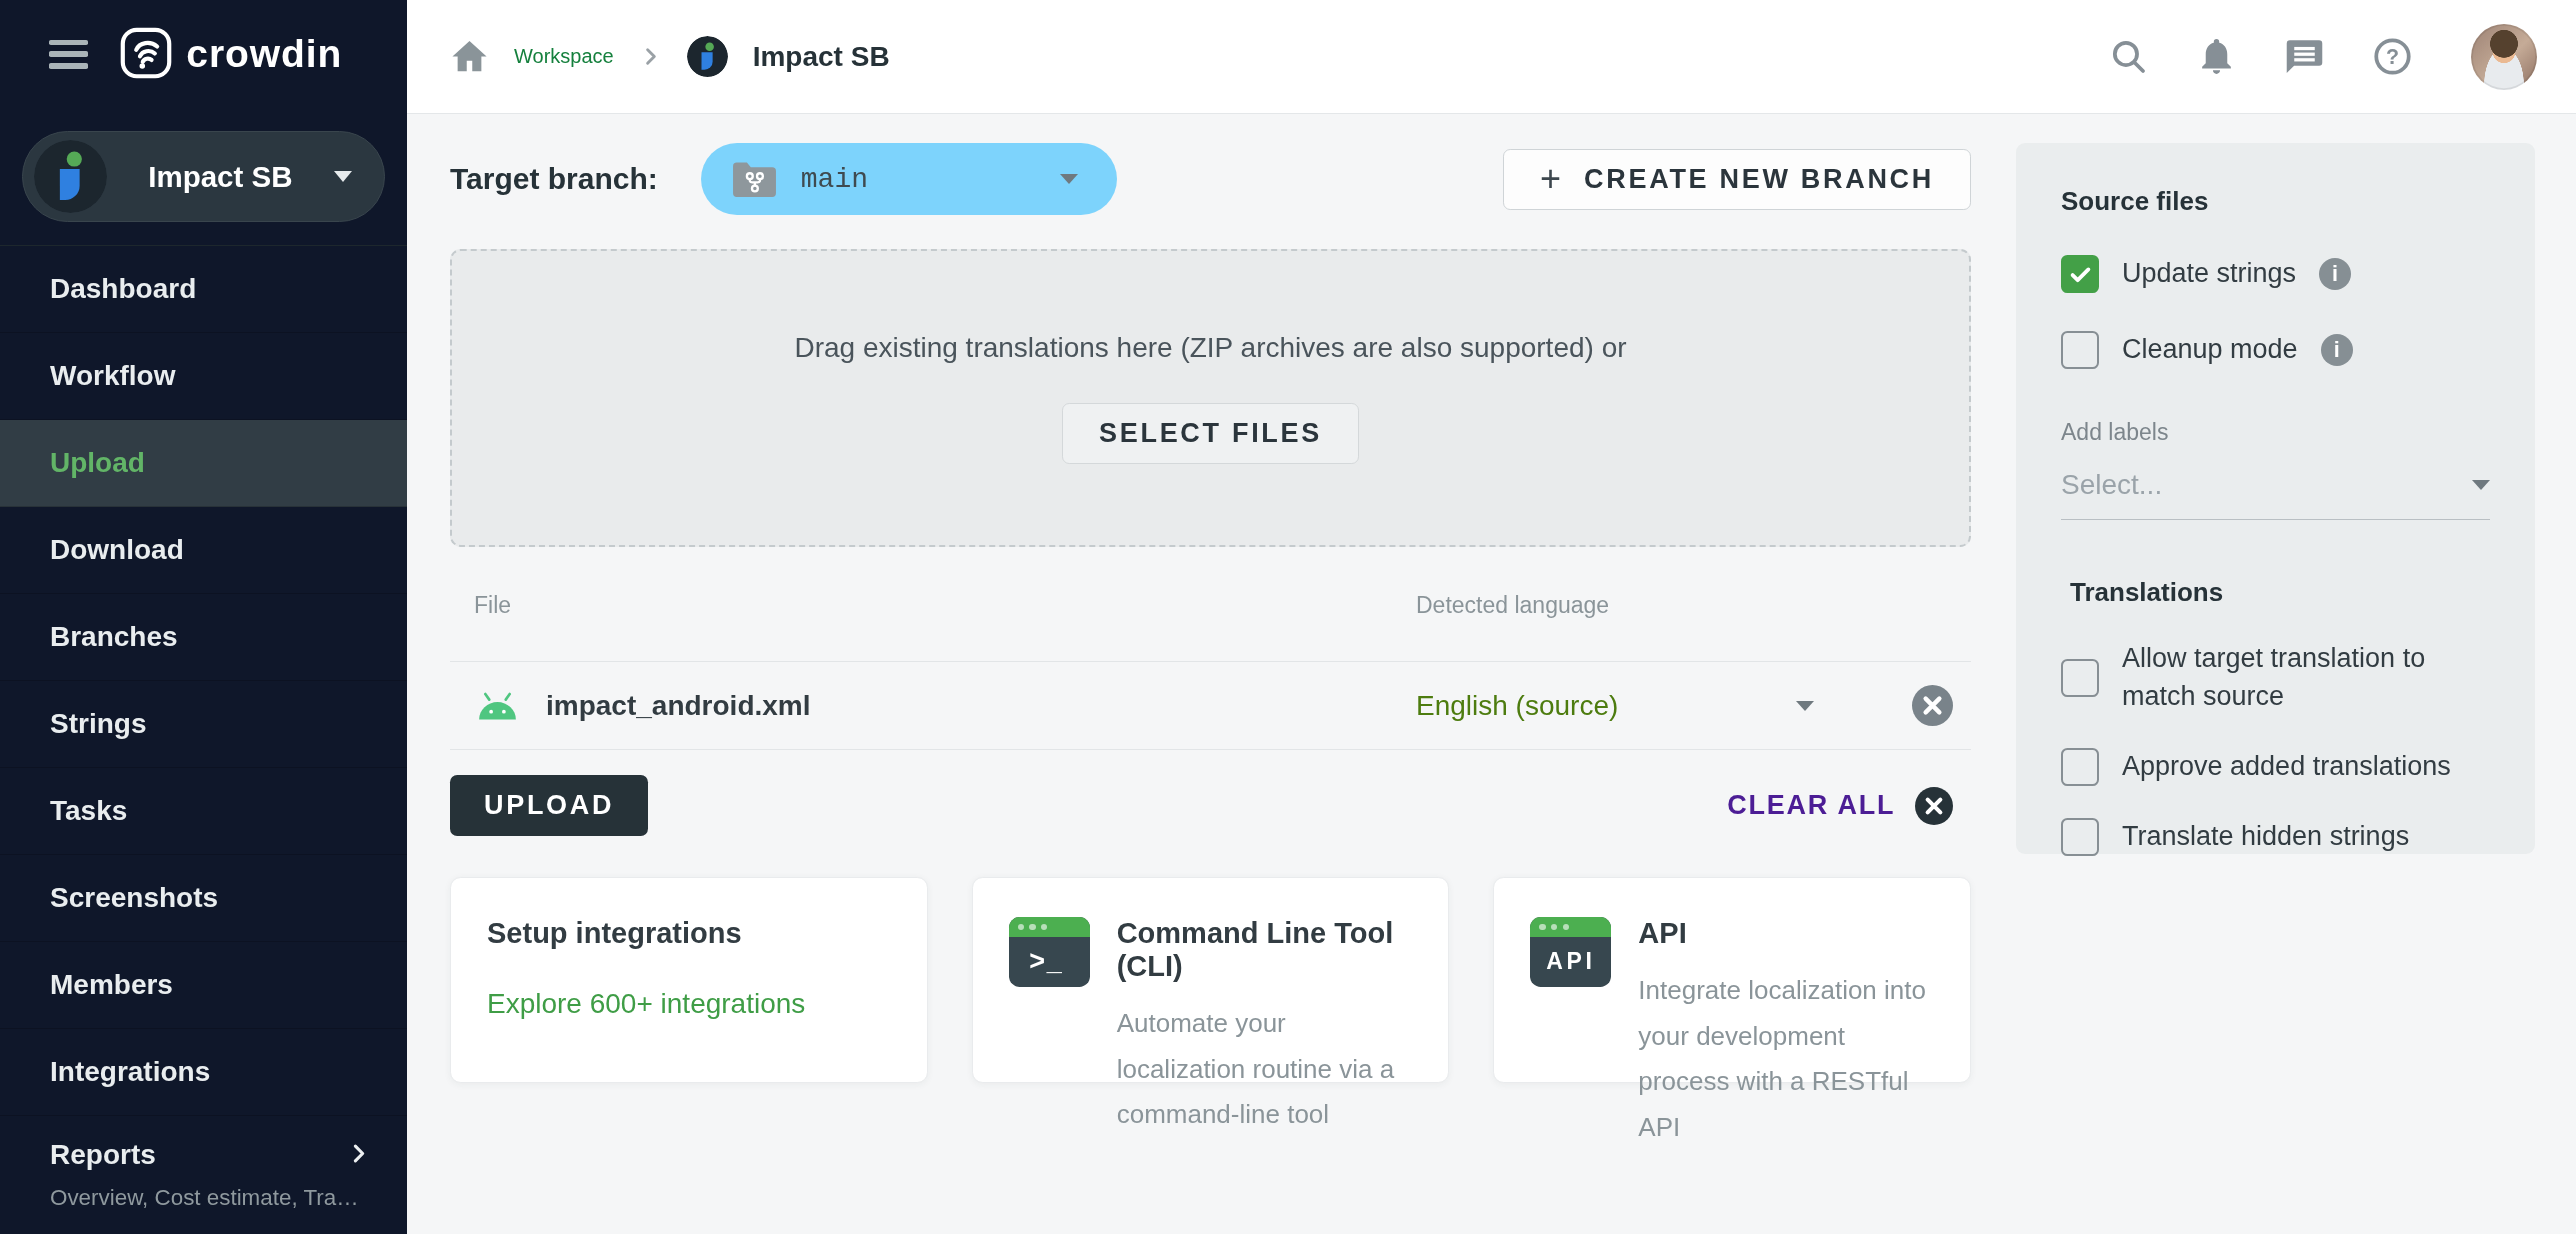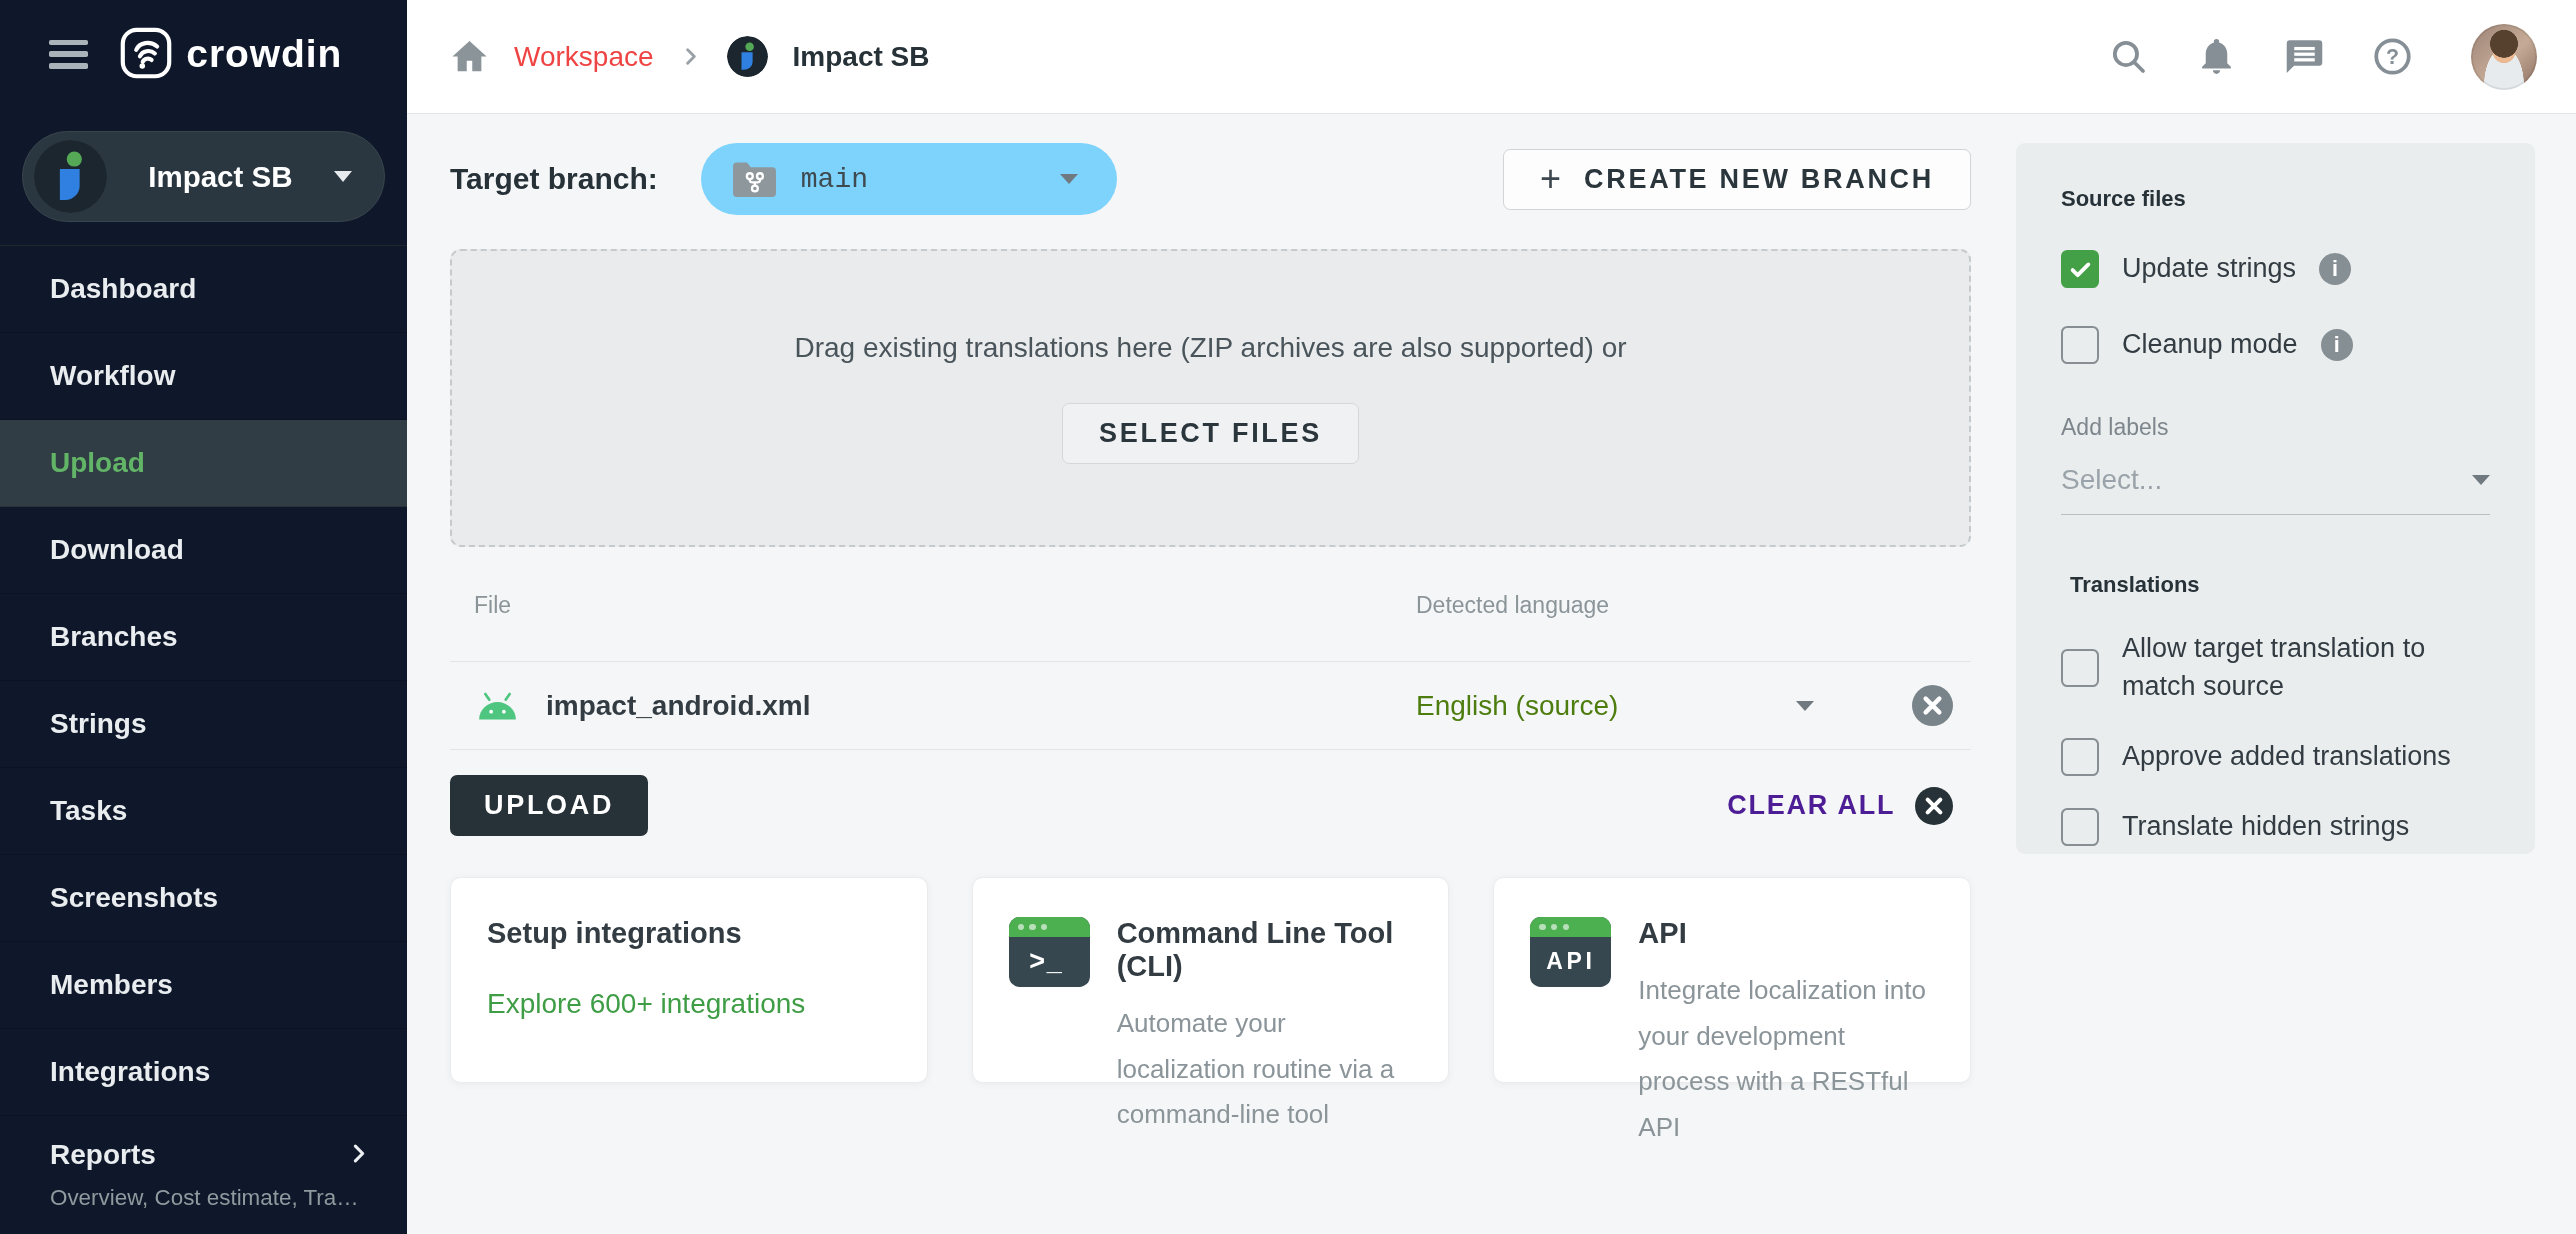--- a/index.html
+++ b/index.html
@@ -31,21 +31,21 @@
   .nav-item-reports { height:auto; padding-top:23px; padding-bottom:23px; border-bottom:none; display:block; }
   .reports-head { display:flex; align-items:center; justify-content:space-between; }
   .reports-sub { color:#8f999e; font-size:22.4px; margin-top:14.3px; white-space:nowrap; overflow:hidden; text-overflow:ellipsis; max-width:322px; }
   .chev-right svg { width:25px; height:25px; }
 
   
   .main-wrap { flex:1; display:flex; flex-direction:column; }
   .topbar { height:114px; background:#fff; border-bottom:1.8px solid #e4e7e9; display:flex; align-items:center; padding:0 39px 0 43px; }
   .breadcrumb { display:flex; align-items:center; gap:25px; }
   .crumb-home svg { width:39px; height:39px; display:block; }
-  .crumb-workspace { color:#ef4444; font-size:28px; cursor:pointer; }
+  .crumb-workspace { color:#15803d; font-size:20px; cursor:pointer; }
   .crumb-sep svg { width:23px; height:23px; display:block; }
   .crumb-avatar { width:41px; height:41px; border-radius:50%; overflow:hidden; }
   .crumb-project { color:#263238; font-size:28px; font-weight:700; }
   .topbar-actions { margin-left:auto; display:flex; align-items:center; gap:47px; }
   .tb-icon { width:41px; height:41px; cursor:pointer; }
   .tb-icon svg { width:41px; height:41px; display:block; }
   .avatar-photo { width:66px; height:66px; border-radius:50%; cursor:pointer; margin-left:10.7px;
     background:
       radial-gradient(circle at 50% 30%, #55412e 0 24%, rgba(0,0,0,0) 25%),
       radial-gradient(circle at 50% 42%, #eab992 0 22%, rgba(0,0,0,0) 23%),
@@ -106,21 +106,21 @@
   .dev-icon .bar { height:19.7px; background:#4caf50; display:flex; align-items:center; gap:5.4px; padding-left:9px; }
   .dev-icon .bar i { width:6.3px; height:6.3px; border-radius:50%; background:#b7dfb9; }
   .dev-icon .body { height:50px; display:flex; align-items:center; justify-content:center; color:#fff; font-weight:700; }
   .dev-icon .body.term { font-size:27px; letter-spacing:1.8px; padding-right:5.4px; }
   .dev-icon .body.api { font-size:23px; letter-spacing:3.6px; }
   .card-desc { margin-top:18px; font-size:26px; line-height:1.75; color:#8a9499; }
   .card-h .card-texts { min-width:0; }
 
   
   .right-panel { width:519px; min-width:519px; margin-left:45px; height:711px; background:#eaedee; border-radius:9px; padding:43px 45px; }
-  .panel-heading { font-size:22px; font-weight:700; color:#263238; }
+  .panel-heading { font-size:26px; font-weight:700; color:#263238; }
   .opt-row { display:flex; align-items:center; gap:23px; margin-top:38px; }
   .checkbox { width:38px; height:38px; border-radius:6.3px; border:2.7px solid #878f94; background:transparent; flex:0 0 auto;
     display:flex; align-items:center; justify-content:center; cursor:pointer; }
   .checkbox svg { width:27px; height:27px; display:none; }
   .checkbox.checked { background:#43a047; border-color:#43a047; }
   .checkbox.checked svg { display:block; }
   .opt-label { font-size:27px; color:#323c42; line-height:1.4; max-width:385px; }
   .info-icon { width:32px; height:32px; border-radius:50%; background:#868f94; color:#fff; flex:0 0 auto;
     display:flex; align-items:center; justify-content:center; font-size:21.5px; font-weight:700; cursor:pointer; }
   .info-icon::after { content:"i"; }

